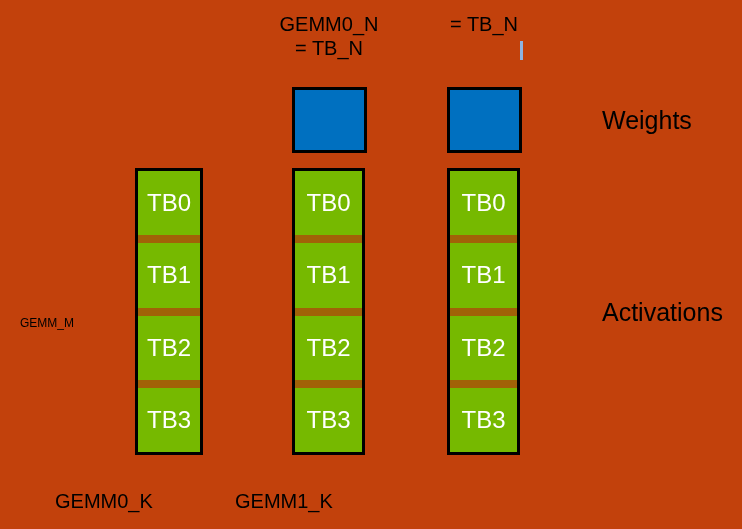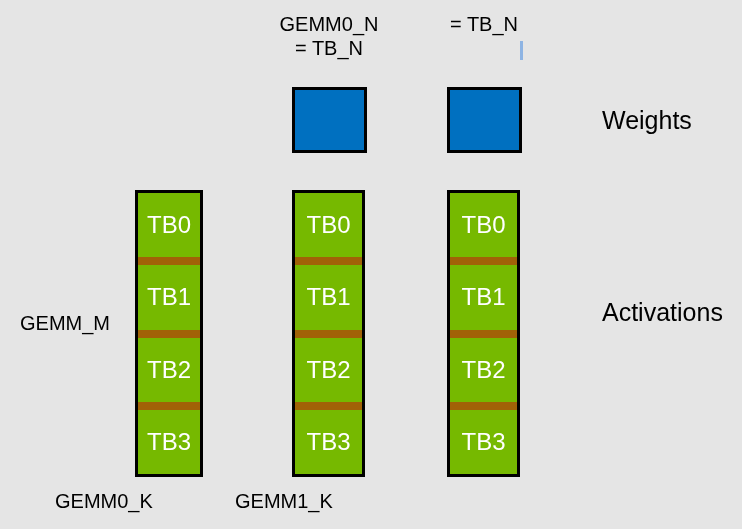--- a/index.html
+++ b/index.html
@@ -7,21 +7,21 @@
     padding: 0;
     background: #ffffff;
     font-family: "Liberation Sans", "DejaVu Sans", sans-serif;
   }
   * { box-sizing: border-box; }
 
   .canvas {
     position: relative;
     width: 742px;
     height: 529px;
-    background: #e5e5e5;
+    background: #c2410c;
     overflow: hidden;
     color: #000000;
   }
 
   
   .top-label {
     position: absolute;
     top: 12px;
     width: 200px;
     text-align: center;
@@ -52,21 +52,21 @@
     height: 66px;
     background: #0070c0;
     border: 3px solid #000000;
   }
   .weight-square-0 { left: 292px; }
   .weight-square-1 { left: 447px; }
 
   
   .tb-column {
     position: absolute;
-    top: 190px;
+    top: 168px;
     height: 287px;
     border: 3px solid #000000;
     background: #76b900;
     display: flex;
     flex-direction: column;
   }
   .tb-column-0 { left: 135px; width: 68px; }
   .tb-column-1 { left: 292px; width: 73px; }
   .tb-column-2 { left: 447px; width: 73px; }
 
@@ -90,21 +90,21 @@
     color: #000000;
     white-space: nowrap;
   }
   .weights-label { top: 105px; }
   .activations-label { top: 297px; }
 
   .gemm-m-label {
     position: absolute;
     left: 20px;
     top: 310px;
-    font-size: 20px;
+    font-size: 12px;
     line-height: 26px;
     color: #000000;
     white-space: nowrap;
   }
 
   .bottom-label {
     position: absolute;
     top: 489px;
     width: 200px;
     text-align: left;

